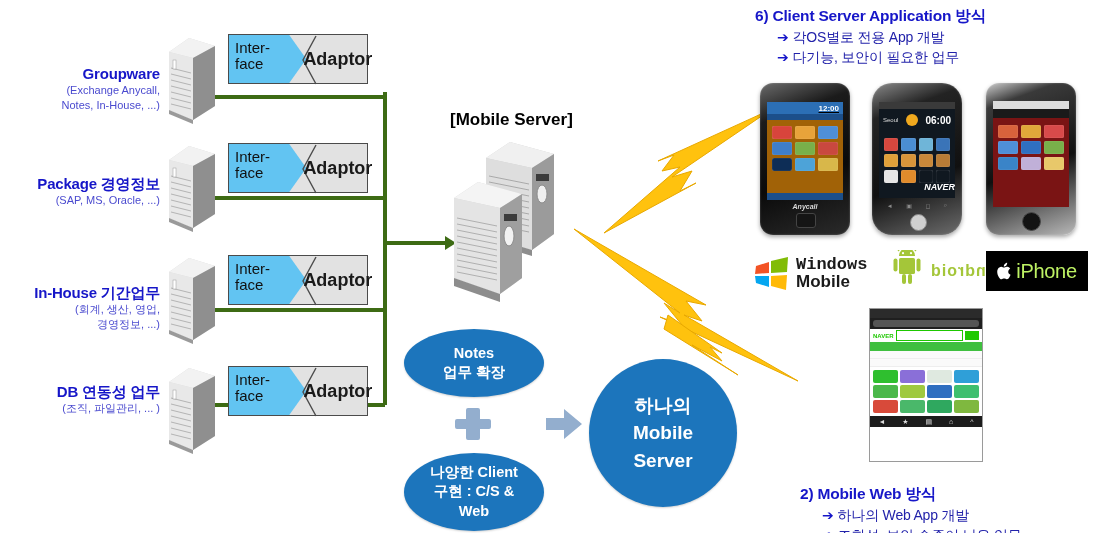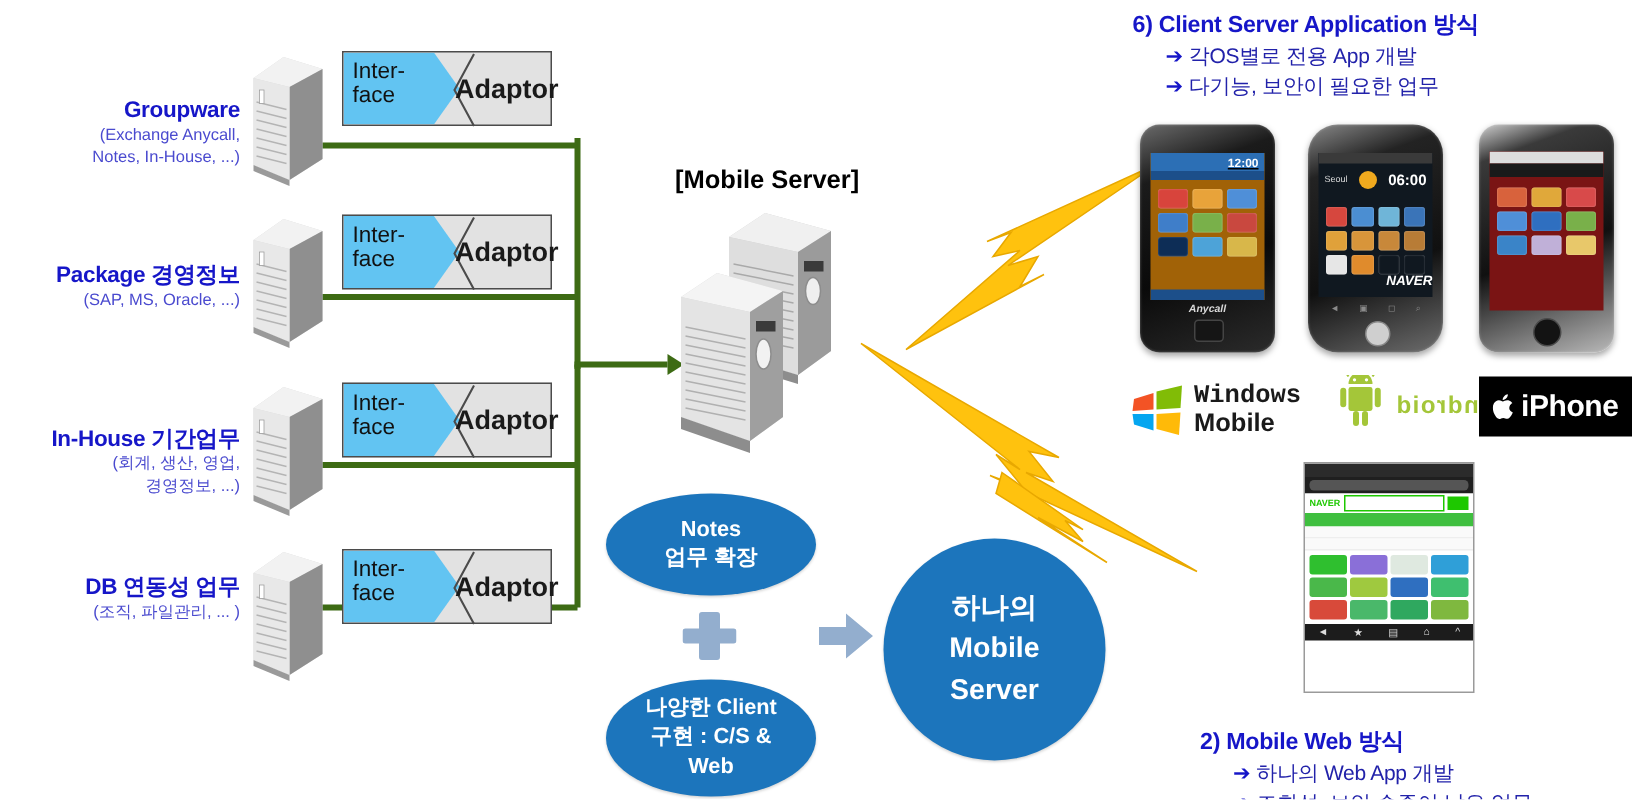--- a/index.html
+++ b/index.html
@@ -160,21 +160,21 @@
     position:absolute;
     color:#A4C639;font-size:16px;font-weight:bold;
     letter-spacing:1px;
     transform:scaleX(-1);
   }
   .iphone-box{
     position:absolute;background:#000;
     display:flex;align-items:center;justify-content:center;
   }
   .iphone-box b{
-    color:#ffffff;font-size:20px;font-weight:bold;letter-spacing:-.3px;
+    color:#bef264;font-size:20px;font-weight:normal;letter-spacing:-.3px;
   }
 
   
   .webphone{
     position:absolute;background:#fff;
     border:1px solid #9a9a9a;
     overflow:hidden;
   }
   .wp-bar{height:9px;background:#2b2b2b;}
   .wp-url{height:11px;background:#1f1f1f;padding:2px 3px;box-sizing:border-box;}

